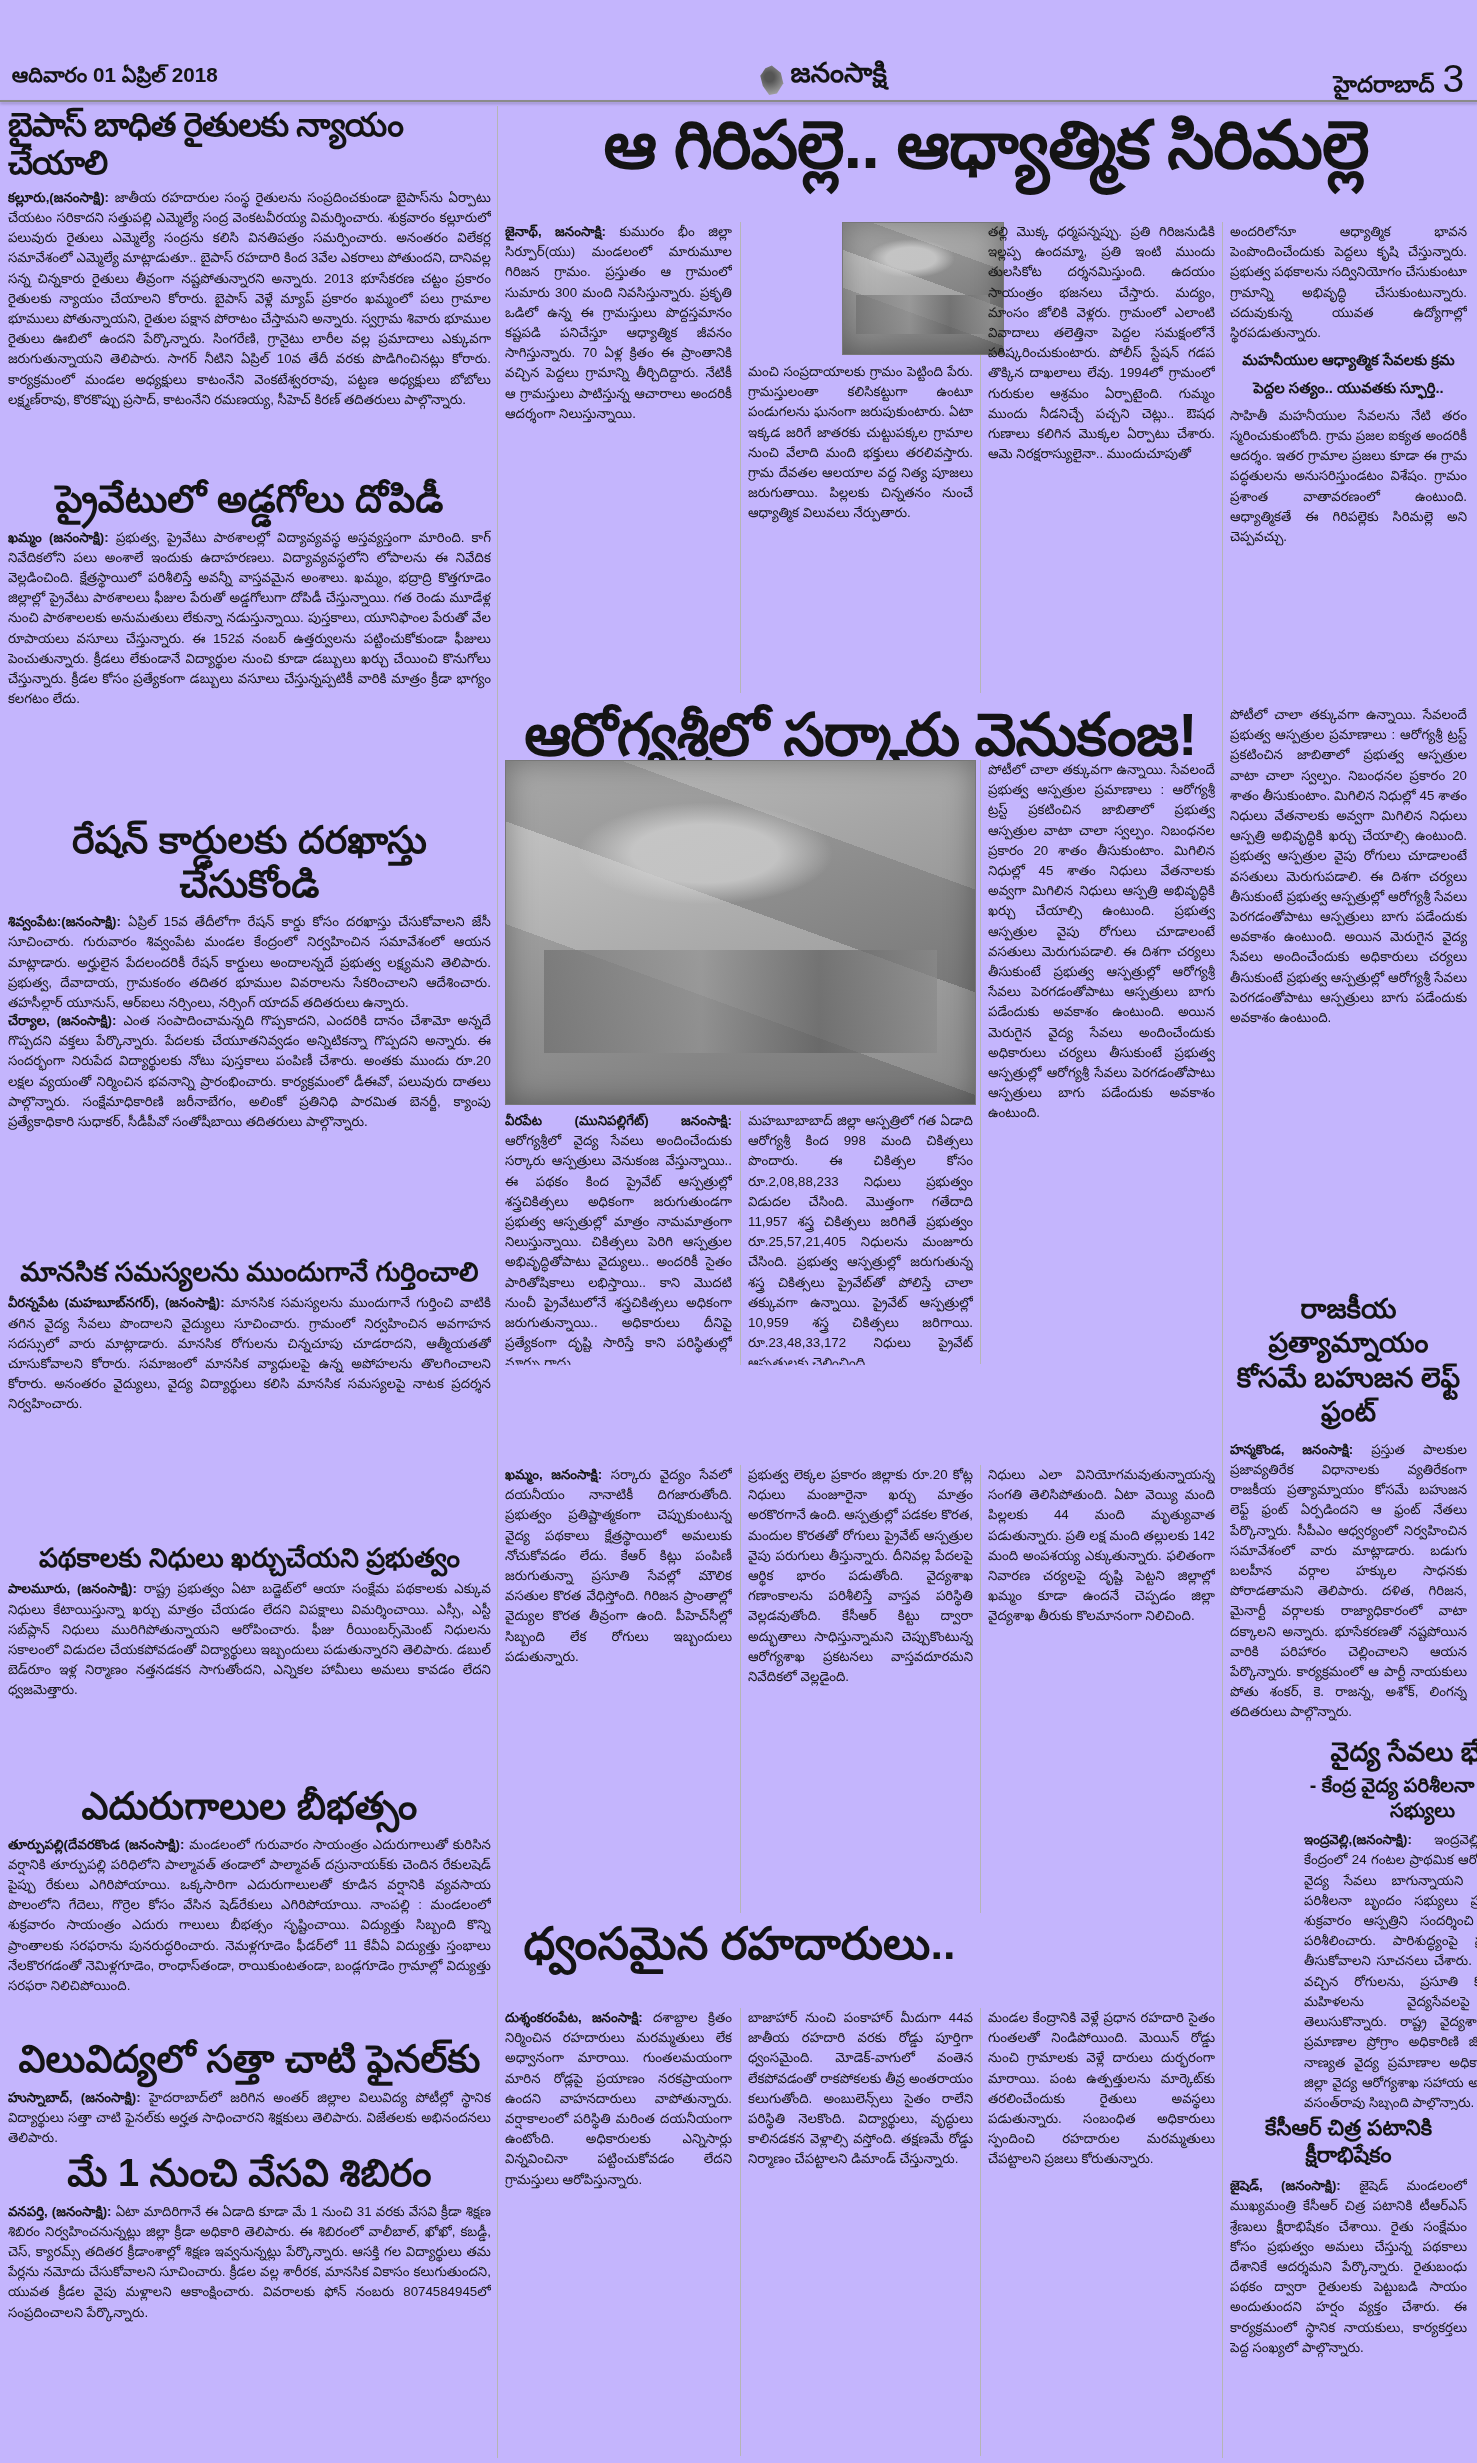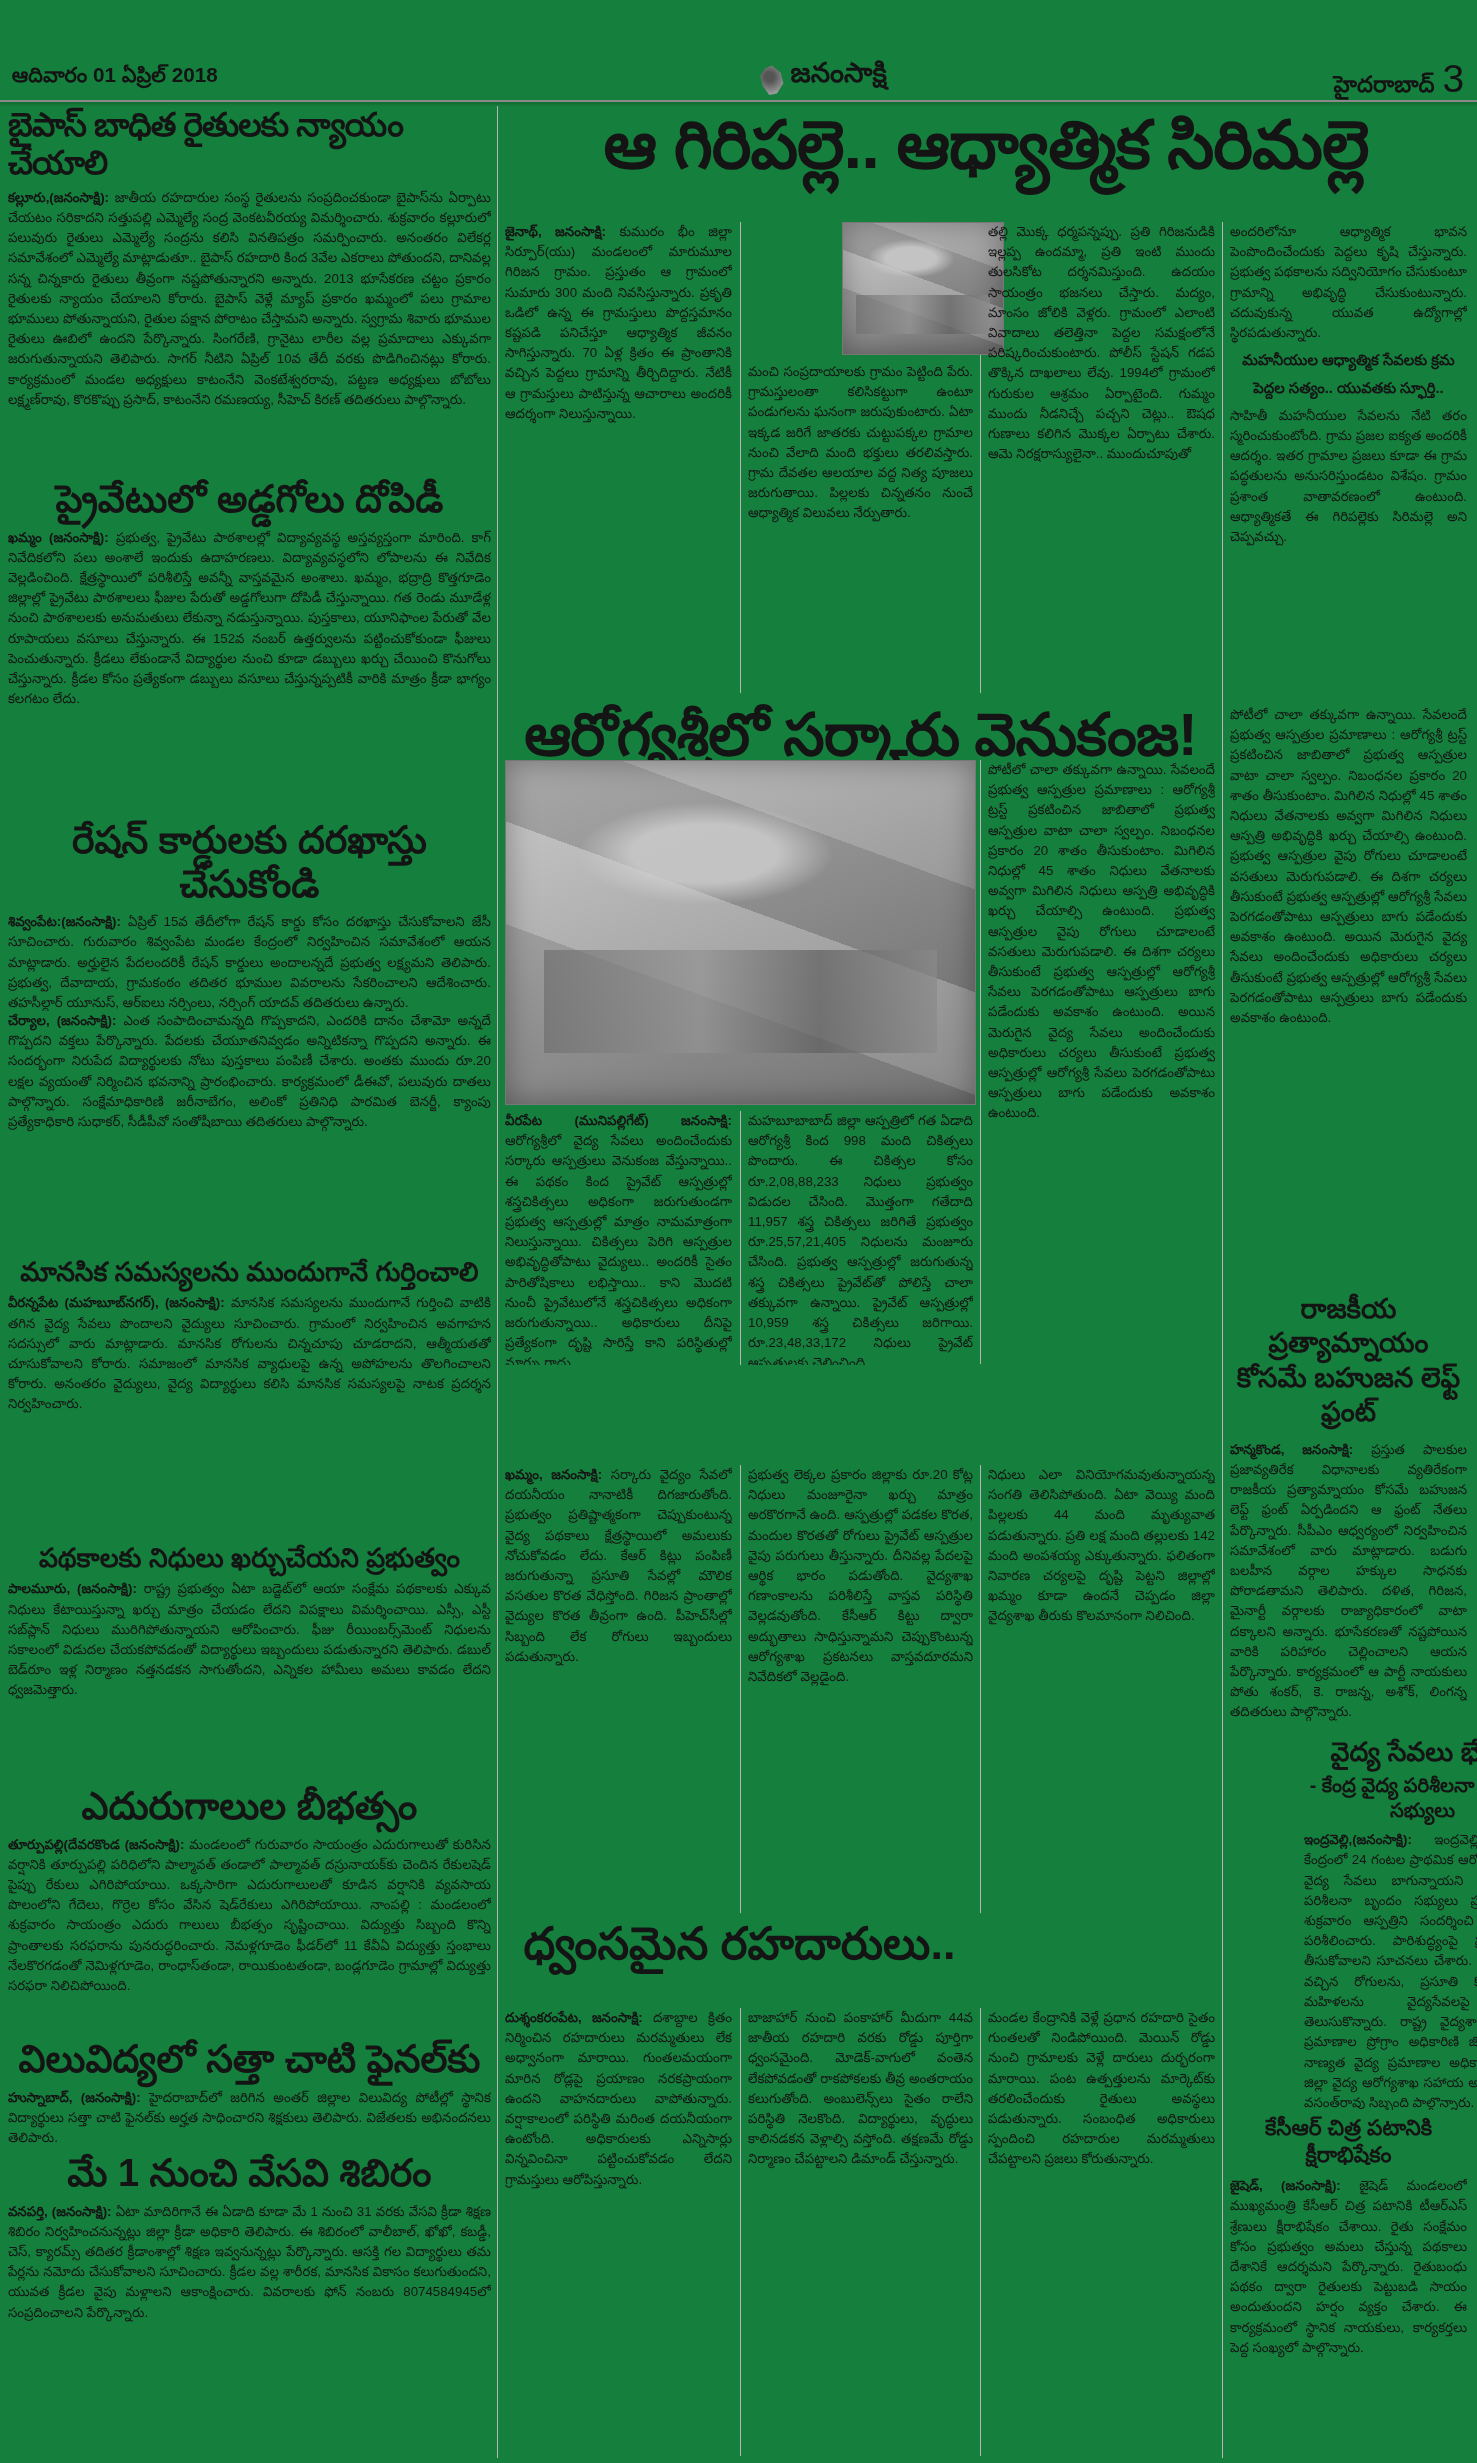--- a/index.html
+++ b/index.html
@@ -1,17 +1,17 @@
 <!DOCTYPE html>
 <html><head>
 <meta charset="utf-8">
 <style>
   html,body{margin:0;padding:0;}
   body{background:#e9e9e6;font-family:"Liberation Sans","DejaVu Sans",sans-serif;}
-  #page{position:relative;width:1478px;height:2464px;background:#15803d;margin:0 auto;overflow:hidden;color:#141414;}
+  #page{position:relative;width:1478px;height:2464px;background:#c4b5fd;margin:0 auto;overflow:hidden;color:#141414;}
   .hdr-date{position:absolute;left:11.8px;top:63px;font-size:20.7px;font-weight:bold;}
   .masthead{position:absolute;left:759px;top:57px;font-size:27.6px;font-weight:bold;display:flex;align-items:flex-end;gap:5.9px;}
   .leaf{width:25.6px;height:29.6px;background:radial-gradient(circle at 40% 40%,#555 20%,#777 45%,#999 70%,#bbb 100%);clip-path:polygon(50% 0,85% 25%,95% 60%,70% 95%,40% 100%,15% 70%,5% 35%,25% 10%);}
   .hdr-right{position:absolute;right:13.8px;top:57px;font-size:22.7px;font-weight:bold;display:flex;align-items:baseline;gap:7.9px;}
   .hdr-right .pgnum{font-size:39px;font-weight:normal;}
   .hrule{position:absolute;left:0;top:100px;width:1478px;height:2px;background:#8a8a8a;box-shadow:0 2px 3px rgba(0,0,0,.25);}
   .vsep{position:absolute;width:1px;background:#b5b5b5;}
   .head-xl{position:absolute;font-weight:800;text-align:center;letter-spacing:-1px;line-height:1.05;}
   .head-l{position:absolute;font-weight:800;text-align:center;line-height:1.1;}
   .headline{font-weight:800;text-align:center;font-size:38px;line-height:1.15;margin:0 0 5.9px 0;}

